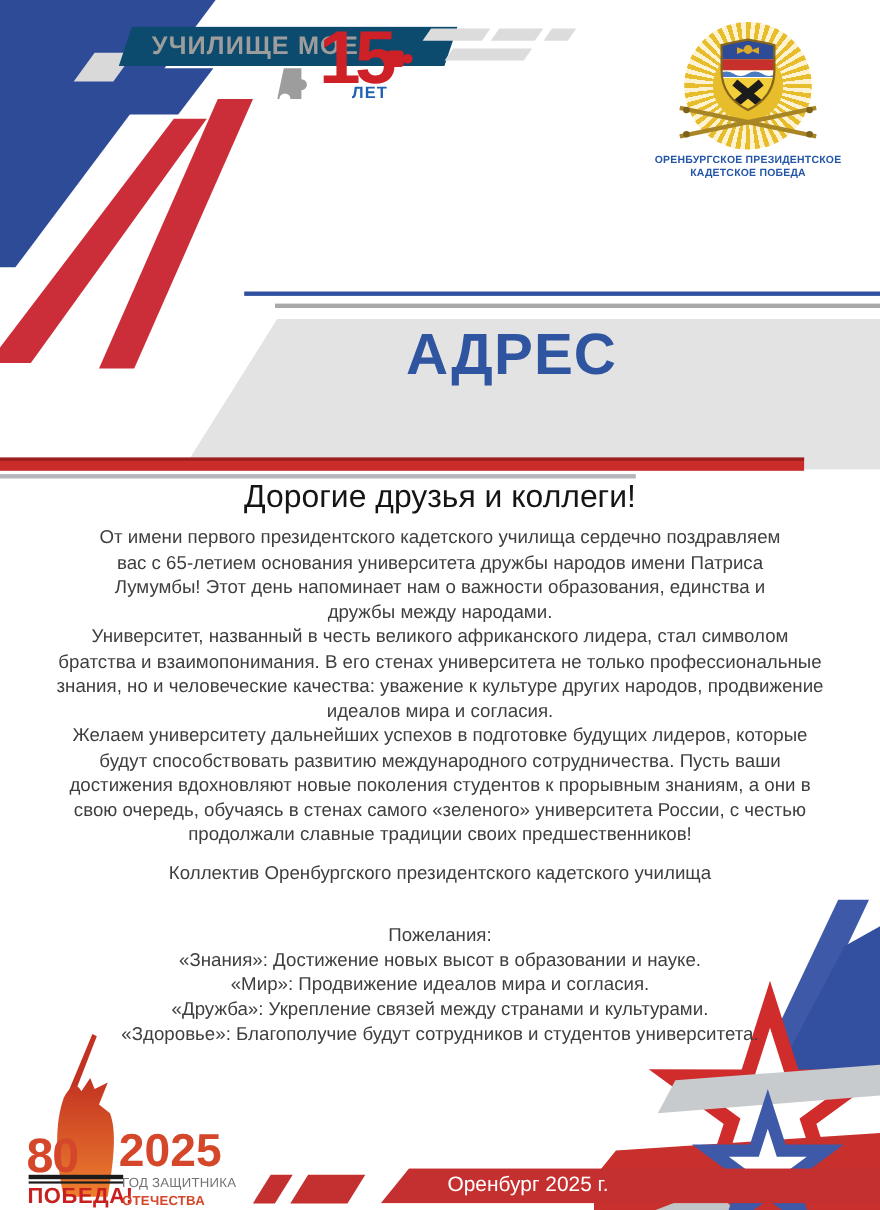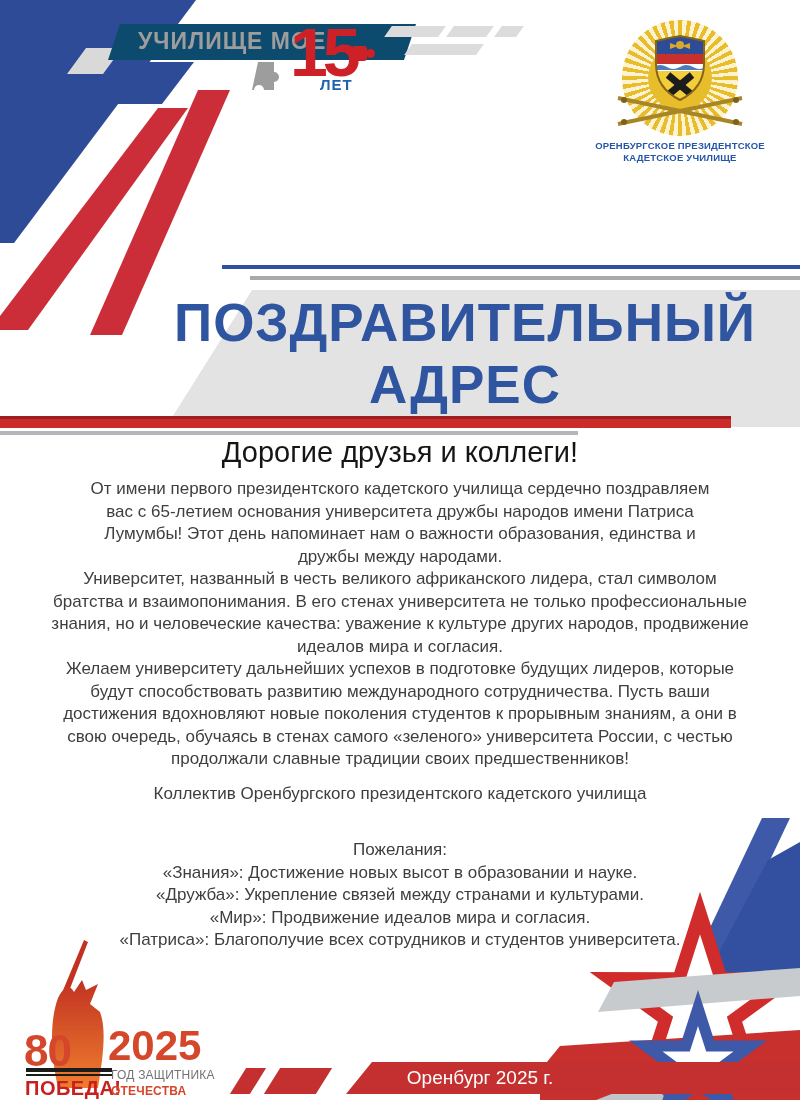--- a/index.html
+++ b/index.html
@@ -123,44 +123,43 @@
       <rect x="0" y="37" width="52" height="31" fill="#f2cf3a"></rect>
       <line x1="14" y1="41" x2="38" y2="61" stroke="#1c1c1c" stroke-width="7"></line>
       <line x1="38" y1="41" x2="14" y2="61" stroke="#1c1c1c" stroke-width="7"></line>
       <circle cx="26" cy="11" r="4" fill="#d9a92c"></circle>
       <path d="M16,9 l8,3 l-8,3 z M36,9 l-8,3 l8,3 z" fill="#d9a92c"></path>
     </g>
     <path d="M26,2 Q38,4 50,7 L50,30 Q50,54 26,66 Q2,54 2,30 L2,7 Q14,4 26,2 Z" fill="none" stroke="#86651a" stroke-width="2"></path>
   </svg>
   <div id="emblem-caption" class="abs">
     <div>ОРЕНБУРГСКОЕ ПРЕЗИДЕНТСКОЕ</div>
-    <div>КАДЕТСКОЕ УЧИЛИЩЕ</div>
+    <div>КАДЕТСКОЕ ПОБЕДА</div>
   </div>
 
   <div id="rule-blue" class="abs"></div>
   <div id="rule-gray" class="abs"></div>
   <div id="title-banner" class="abs"></div>
   <div id="title-text" class="abs">
-    <div>ПОЗДРАВИТЕЛЬНЫЙ</div>
     <div>АДРЕС</div>
   </div>
   <div id="bar-red" class="abs"></div>
   <div id="bar-gray" class="abs"></div>
 
   <div id="body-text" class="abs">
     <h2 id="greeting">Дорогие друзья и коллеги!</h2>
     <p class="w620">От имени первого президентского кадетского училища сердечно поздравляем вас с 65-летием основания университета дружбы народов имени Патриса Лумумбы! Этот день напоминает нам о важности образования, единства и дружбы между народами.</p>
     <p class="w700">Университет, названный в честь великого африканского лидера, стал символом братства и взаимопонимания. В его стенах университета не только профессиональные знания, но и человеческие качества: уважение к культуре других народов, продвижение идеалов мира и согласия.</p>
     <p class="w700">Желаем университету дальнейших успехов в подготовке будущих лидеров, которые будут способствовать развитию международного сотрудничества. Пусть ваши достижения вдохновляют новые поколения студентов к прорывным знаниям, а они в свою очередь, обучаясь в стенах самого «зеленого» университета России, с честью продолжали славные традиции своих предшественников!</p>
     <p class="w780 gap-sm">Коллектив Оренбургского президентского кадетского училища</p>
     <p class="w780 gap-md">Пожелания:</p>
     <p class="w780">«Знания»: Достижение новых высот в образовании и науке.</p>
+    <p class="w780">«Мир»: Продвижение идеалов мира и согласия.</p>
     <p class="w780">«Дружба»: Укрепление связей между странами и культурами.</p>
-    <p class="w780">«Мир»: Продвижение идеалов мира и согласия.</p>
-    <p class="w780">«Патриса»: Благополучие всех сотрудников и студентов университета.</p>
+    <p class="w780">«Здоровье»: Благополучие будут сотрудников и студентов университета.</p>
   </div>
 
   <svg id="star-art" class="abs" width="260" height="300" viewBox="540 800 260 300">
     <polygon points="762,818 790,818 700,1008 672,1008" fill="#3d59a8"></polygon>
     <polygon points="768,860 800,842 800,988 700,988" fill="#32509f"></polygon>
     <polygon points="700,913 721,978.7 790.3,978.6 734.5,1019.2 755.8,1084.9 700,1044.3 644.2,1084.9 665.5,1019.2 609.7,978.6 679,978.7" fill="#ffffff" stroke="#d02c2c" stroke-width="13"></polygon>
     <polygon points="614,982 800,968 800,996 598,1012" fill="#c8cbcd"></polygon>
     <polygon points="560,1046 800,1030 800,1100 516,1100" fill="#c8302e"></polygon>
     <polygon points="596,1100 648,1080 668,1100" fill="#c2c5c7"></polygon>
     <polygon points="698,1008 710.2,1046 750.3,1046 718,1069.9 730.3,1107.5 698,1083.8 665.7,1107.5 678,1069.9 645.7,1046 685.8,1046" fill="#ffffff" stroke="#3d59a8" stroke-width="11"></polygon>

